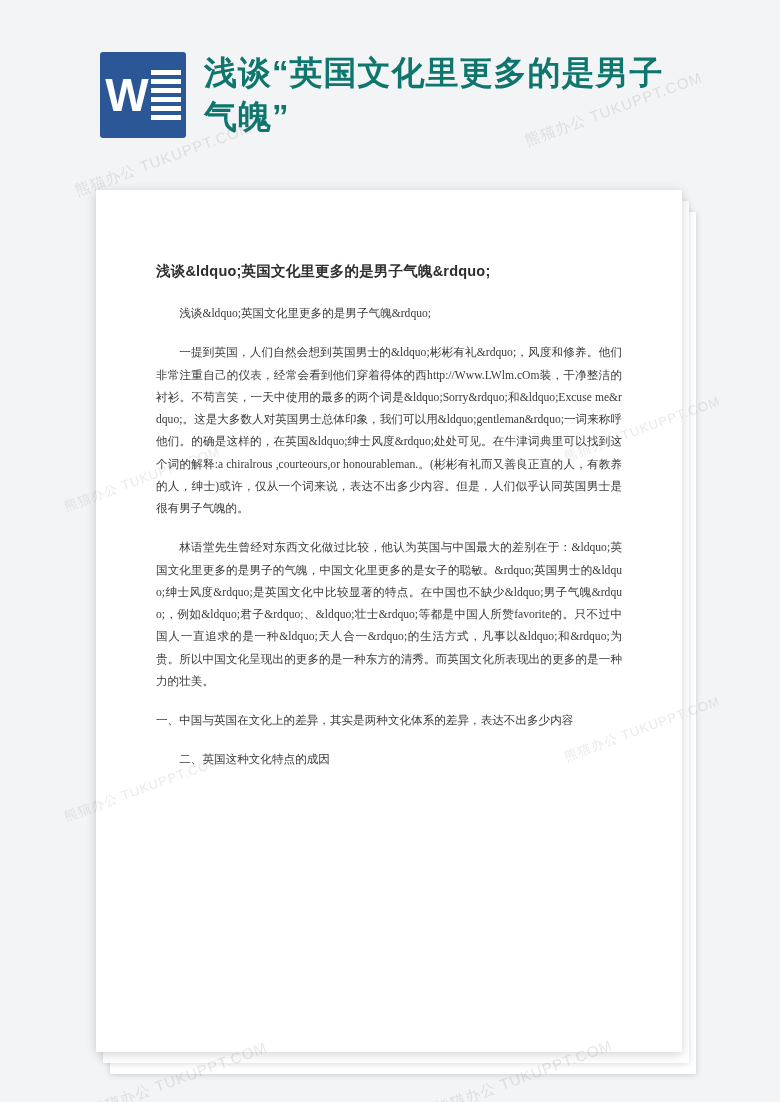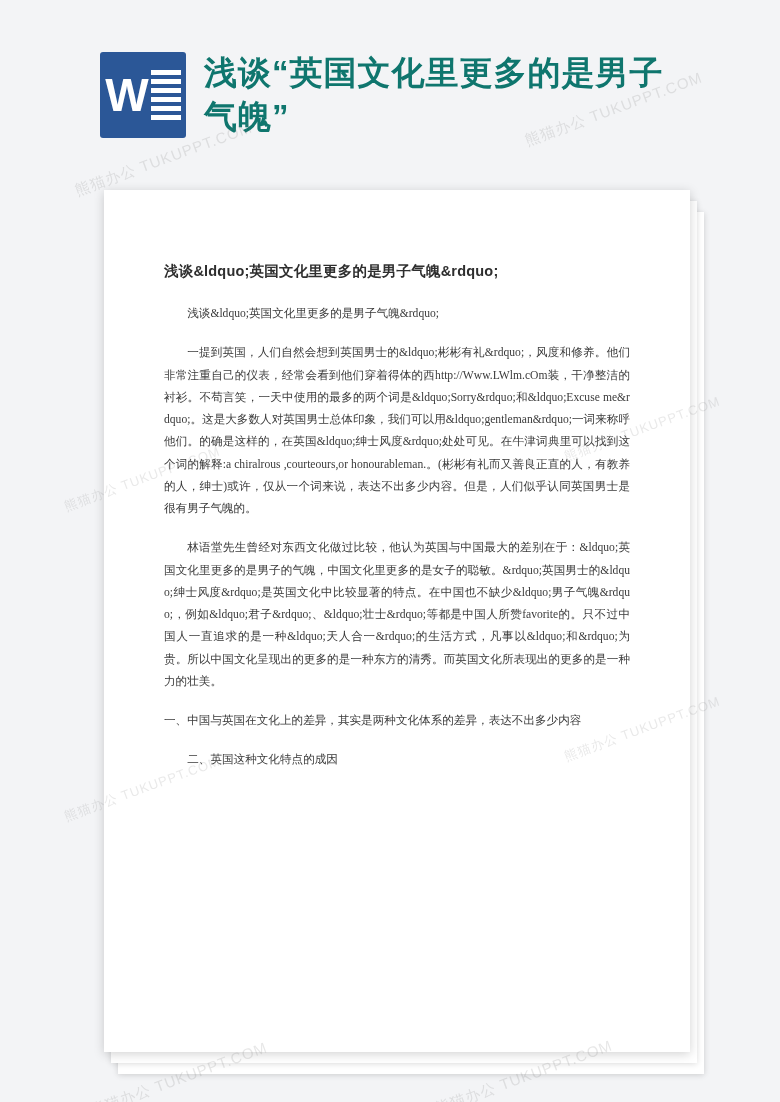--- a/index.html
+++ b/index.html
@@ -72,21 +72,20 @@
     letter-spacing: 1px;
   }
 
   
   .paper-stack {
     position: absolute;
     left: 96px;
     top: 190px;
     width: 528px;
     height: 890px;
-    margin-left: 8px;
   }
   .paper-back2 {
     position: absolute;
     left: 14px;
     top: 22px;
     width: 586px;
     height: 862px;
     background: #ffffff;
     box-shadow: 0 1px 6px rgba(0,0,0,0.16);
   }

